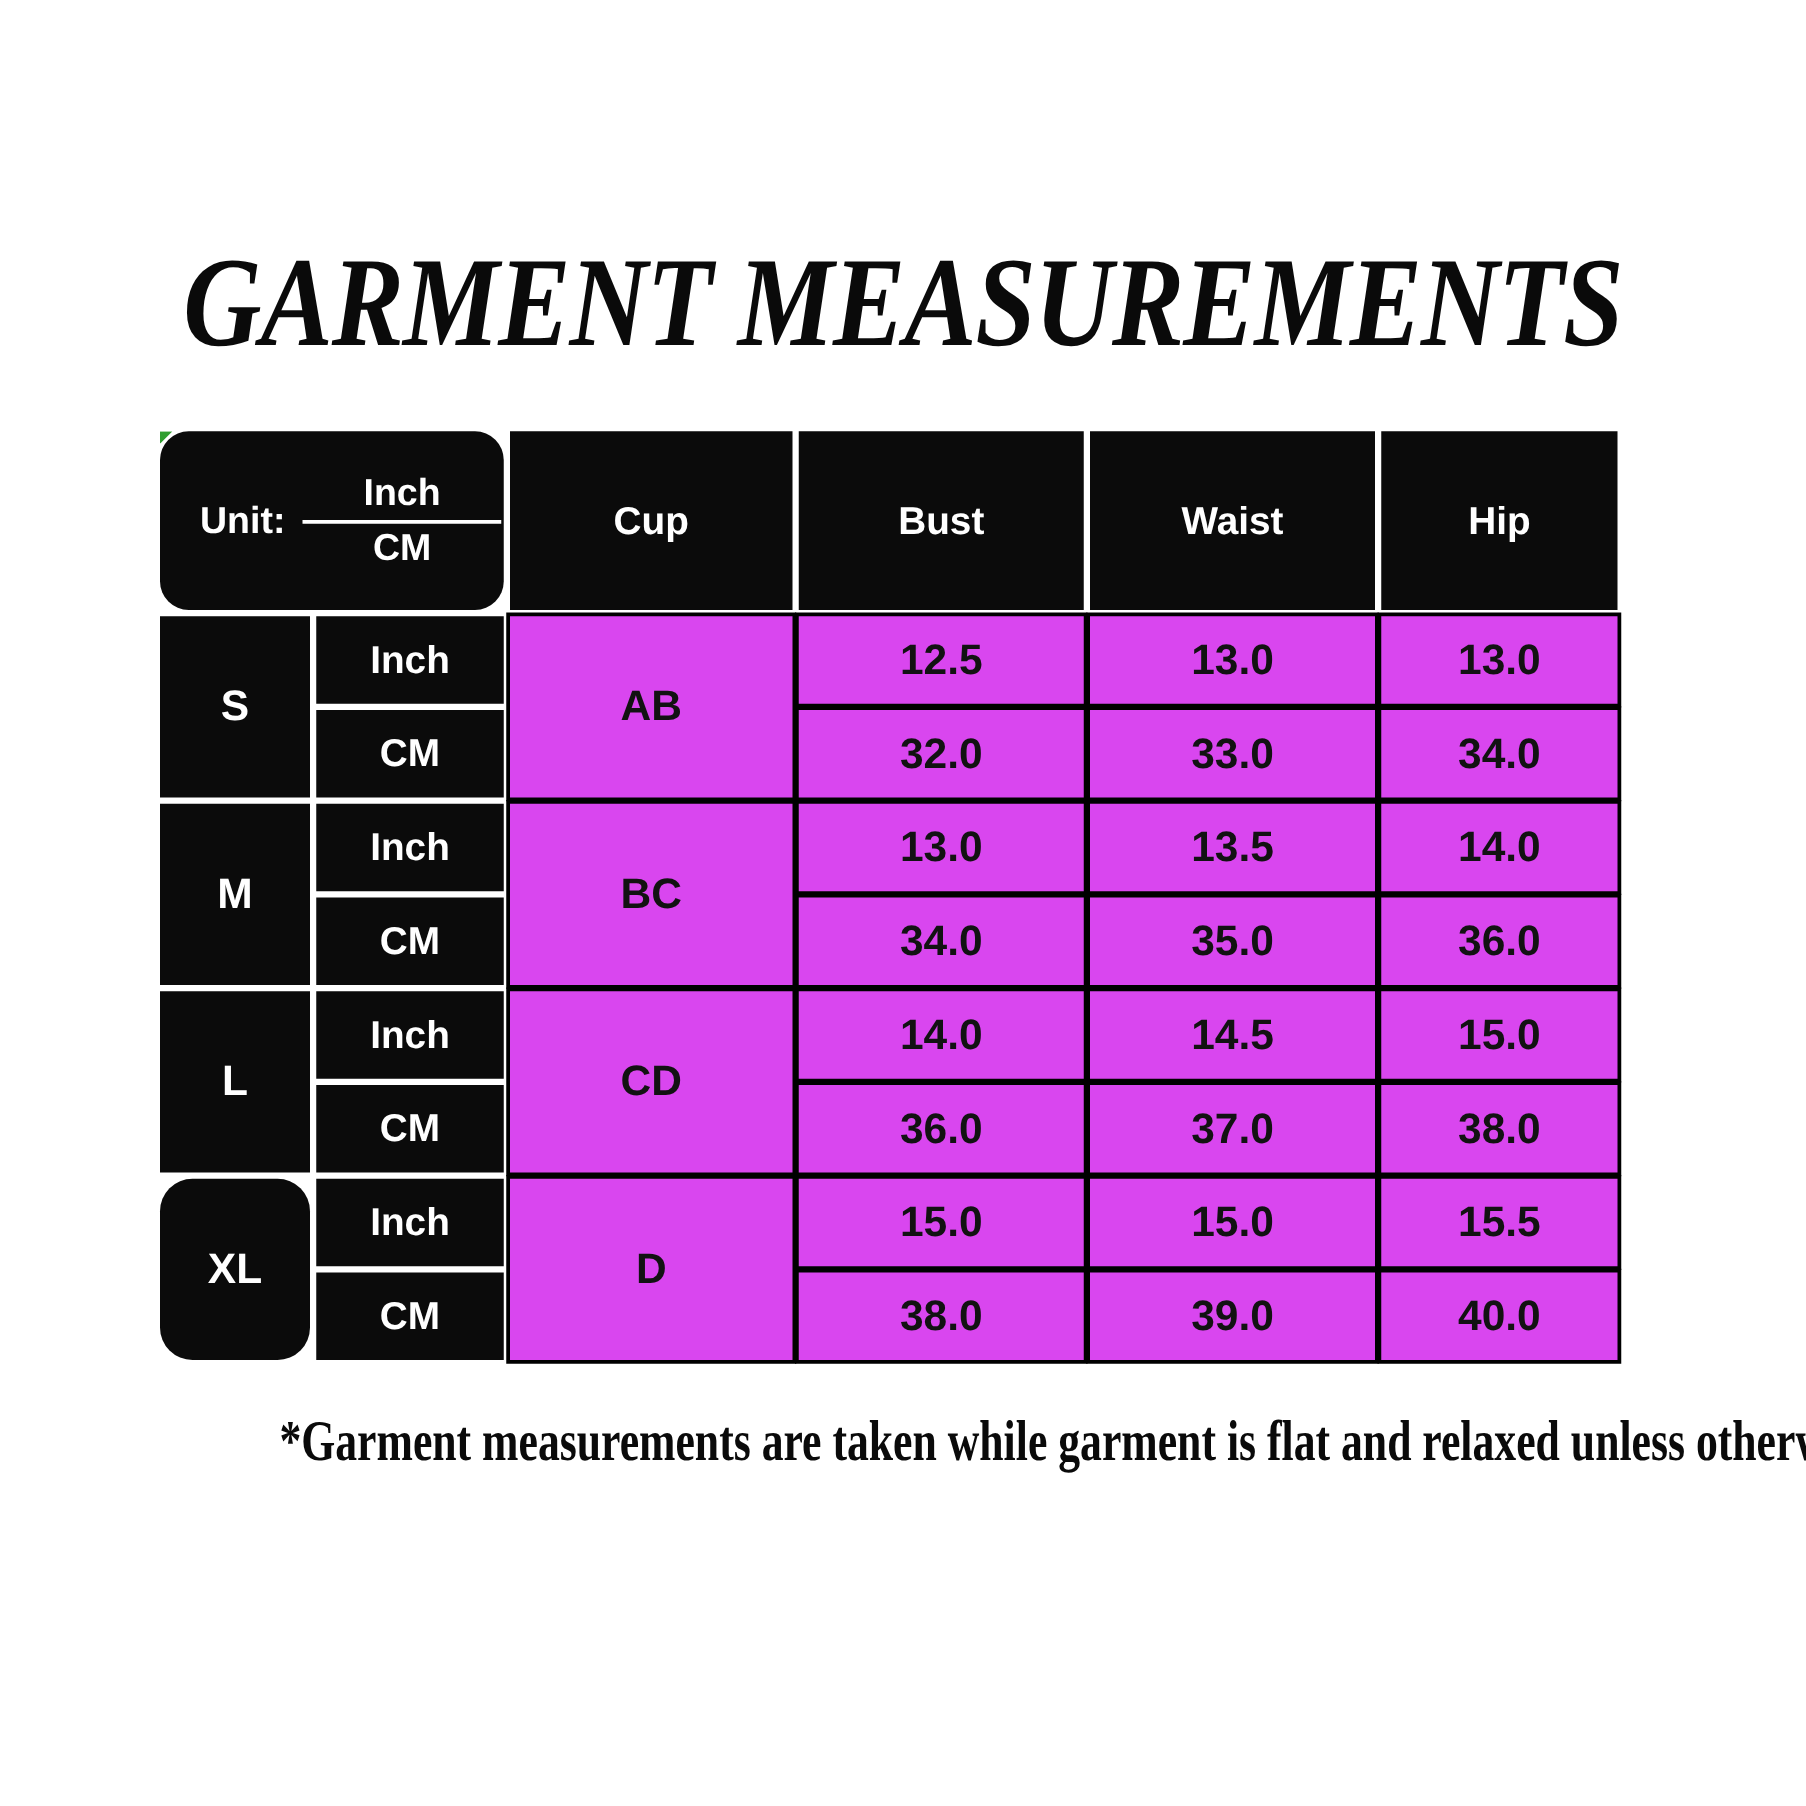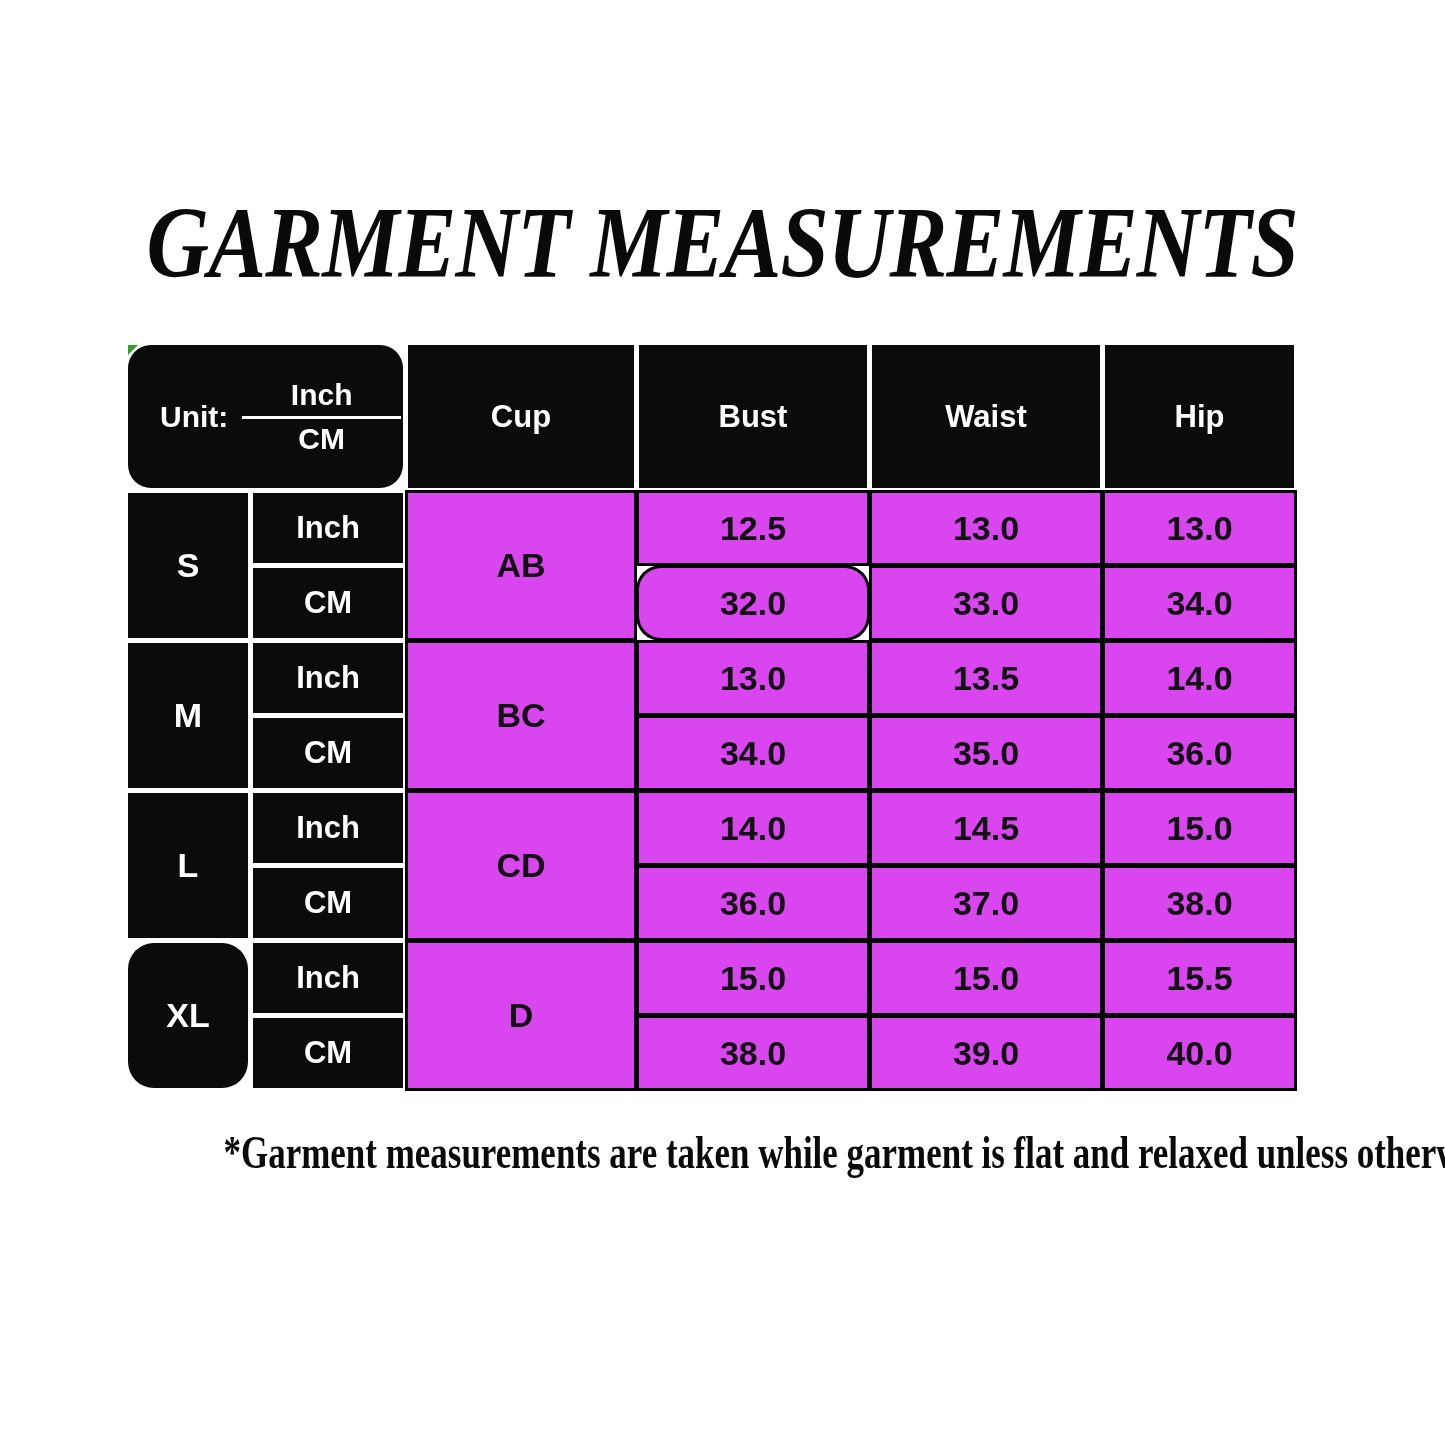--- a/index.html
+++ b/index.html
@@ -65,21 +65,21 @@
     <div class="cell bcell" style="grid-row:1;grid-column:5;">Waist</div>
     <div class="cell bcell" style="grid-row:1;grid-column:6;">Hip</div>
 
     <div class="cell bcell size-label" style="grid-row:2/4;grid-column:1;">S</div>
     <div class="cell bcell" style="grid-row:2;grid-column:2;">Inch</div>
     <div class="cell bcell" style="grid-row:3;grid-column:2;">CM</div>
     <div class="cell wcell" style="grid-row:2/4;grid-column:3;">AB</div>
     <div class="cell wcell" style="grid-row:2;grid-column:4;">12.5</div>
     <div class="cell wcell" style="grid-row:2;grid-column:5;">13.0</div>
     <div class="cell wcell" style="grid-row:2;grid-column:6;">13.0</div>
-    <div class="cell wcell" style="grid-row:3;grid-column:4;border-radius:22px;">32.0</div>
+    <div class="cell wcell" style="grid-row:3;grid-column:4;">32.0</div>
     <div class="cell wcell" style="grid-row:3;grid-column:5;">33.0</div>
     <div class="cell wcell" style="grid-row:3;grid-column:6;">34.0</div>
 
     <div class="cell bcell size-label" style="grid-row:4/6;grid-column:1;">M</div>
     <div class="cell bcell" style="grid-row:4;grid-column:2;">Inch</div>
     <div class="cell bcell" style="grid-row:5;grid-column:2;">CM</div>
     <div class="cell wcell" style="grid-row:4/6;grid-column:3;">BC</div>
     <div class="cell wcell" style="grid-row:4;grid-column:4;">13.0</div>
     <div class="cell wcell" style="grid-row:4;grid-column:5;">13.5</div>
     <div class="cell wcell" style="grid-row:4;grid-column:6;">14.0</div>

